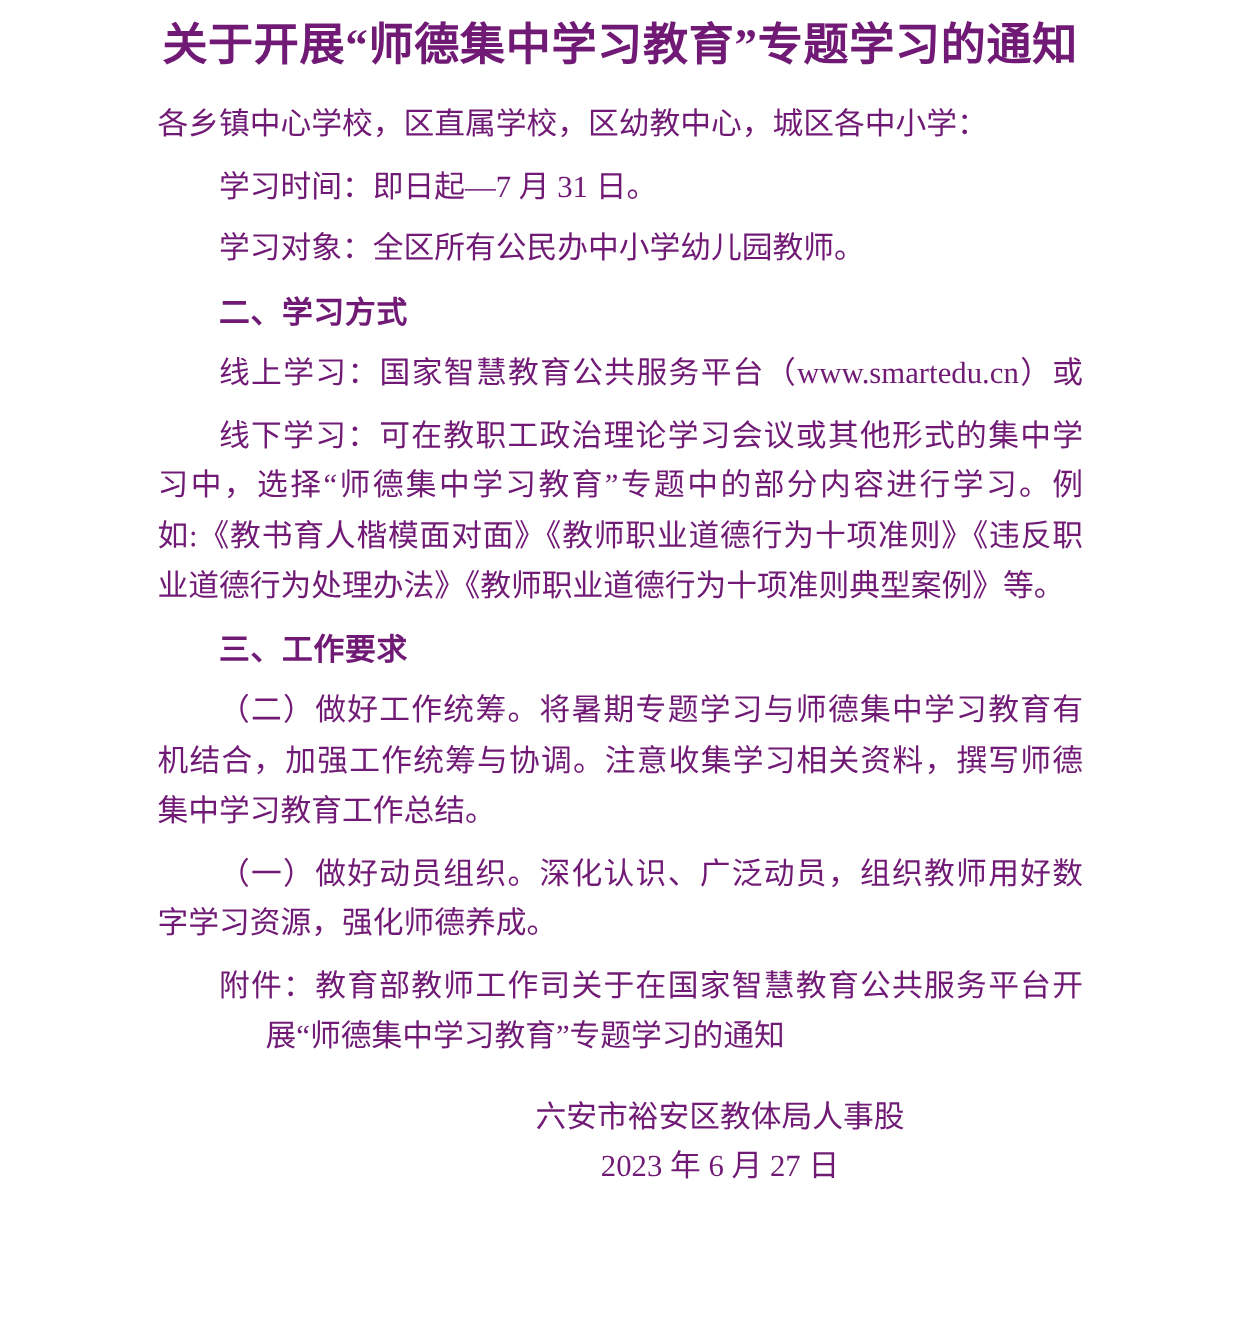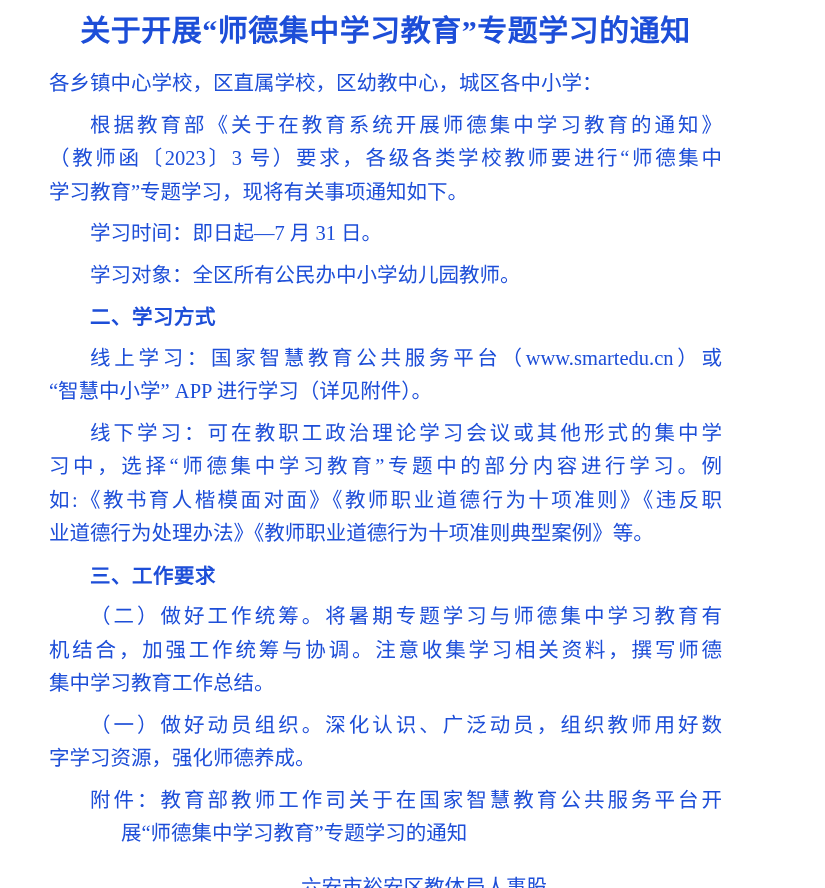--- a/index.html
+++ b/index.html
@@ -4,24 +4,24 @@
 <style>
   * { box-sizing: border-box; }
   html, body { margin: 0; padding: 0; background: #ffffff; }
 
   .page {
     position: relative;
     width: 825px;
     height: 888px;
     margin: 0;
     background: #ffffff;
-    color: #1d4ed8;
+    color: #701a75;
     font-family: "Liberation Serif", "DejaVu Serif", serif;
     font-size: 20.5px;
-    padding: 8px 95px 0 41px;
+    padding: 8px 95px 0 97px;
     overflow: hidden;
   }
 
   .doc-title {
     margin: 0 0 13px 0;
     font-size: 30px;
     font-weight: bold;
     line-height: 46px;
     text-align: center;
     letter-spacing: 0.5px;
@@ -69,36 +69,30 @@
 
 <div class="page">
 
   <h1 class="doc-title">关于开展“师德集中学习教育”专题学习的通知</h1>
 
   <div>
       <div class="block salutation">
         <div class="line">各乡镇中心学校，区直属学校，区幼教中心，城区各中小学：</div>
       </div>
       <div class="block paragraph">
-        <div class="line indent j">根据教育部《关于在教育系统开展师德集中学习教育的通知》</div>
-        <div class="line j">（教师函〔2023〕3 号）要求，各级各类学校教师要进行“师德集中</div>
-        <div class="line">学习教育”专题学习，现将有关事项通知如下。</div>
-      </div>
-      <div class="block paragraph">
         <div class="line indent">学习时间：即日起—7 月 31 日。</div>
       </div>
       <div class="block paragraph">
         <div class="line indent">学习对象：全区所有公民办中小学幼儿园教师。</div>
       </div>
       <div class="block heading">
         <div class="line">二、学习方式</div>
       </div>
       <div class="block paragraph">
         <div class="line indent j">线上学习：国家智慧教育公共服务平台（www.smartedu.cn）或</div>
-        <div class="line">“智慧中小学” APP 进行学习（详见附件）。</div>
       </div>
       <div class="block paragraph">
         <div class="line indent j">线下学习：可在教职工政治理论学习会议或其他形式的集中学</div>
         <div class="line j">习中，选择“师德集中学习教育”专题中的部分内容进行学习。例</div>
         <div class="line j">如:《教书育人楷模面对面》《教师职业道德行为十项准则》《违反职</div>
         <div class="line">业道德行为处理办法》《教师职业道德行为十项准则典型案例》等。</div>
       </div>
       <div class="block heading">
         <div class="line">三、工作要求</div>
       </div>

